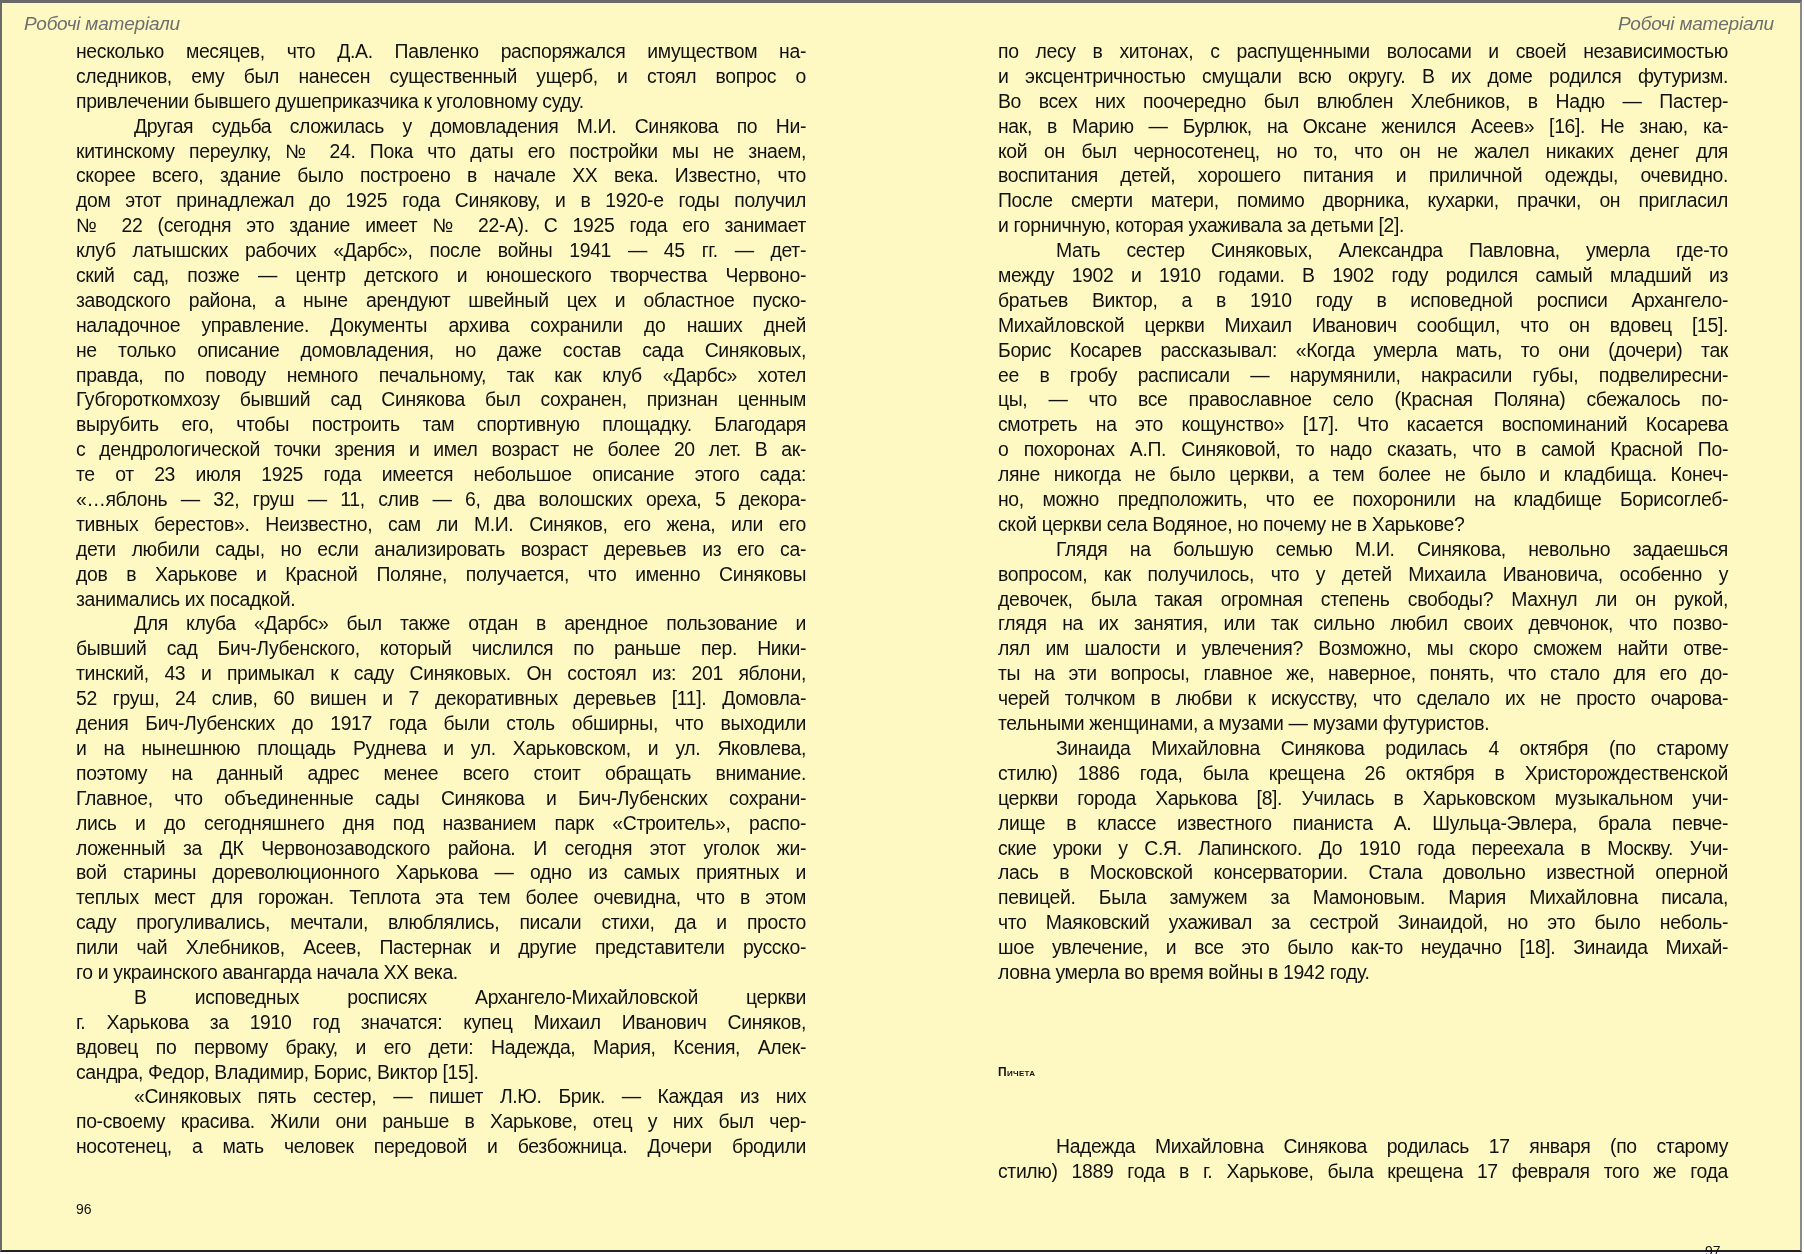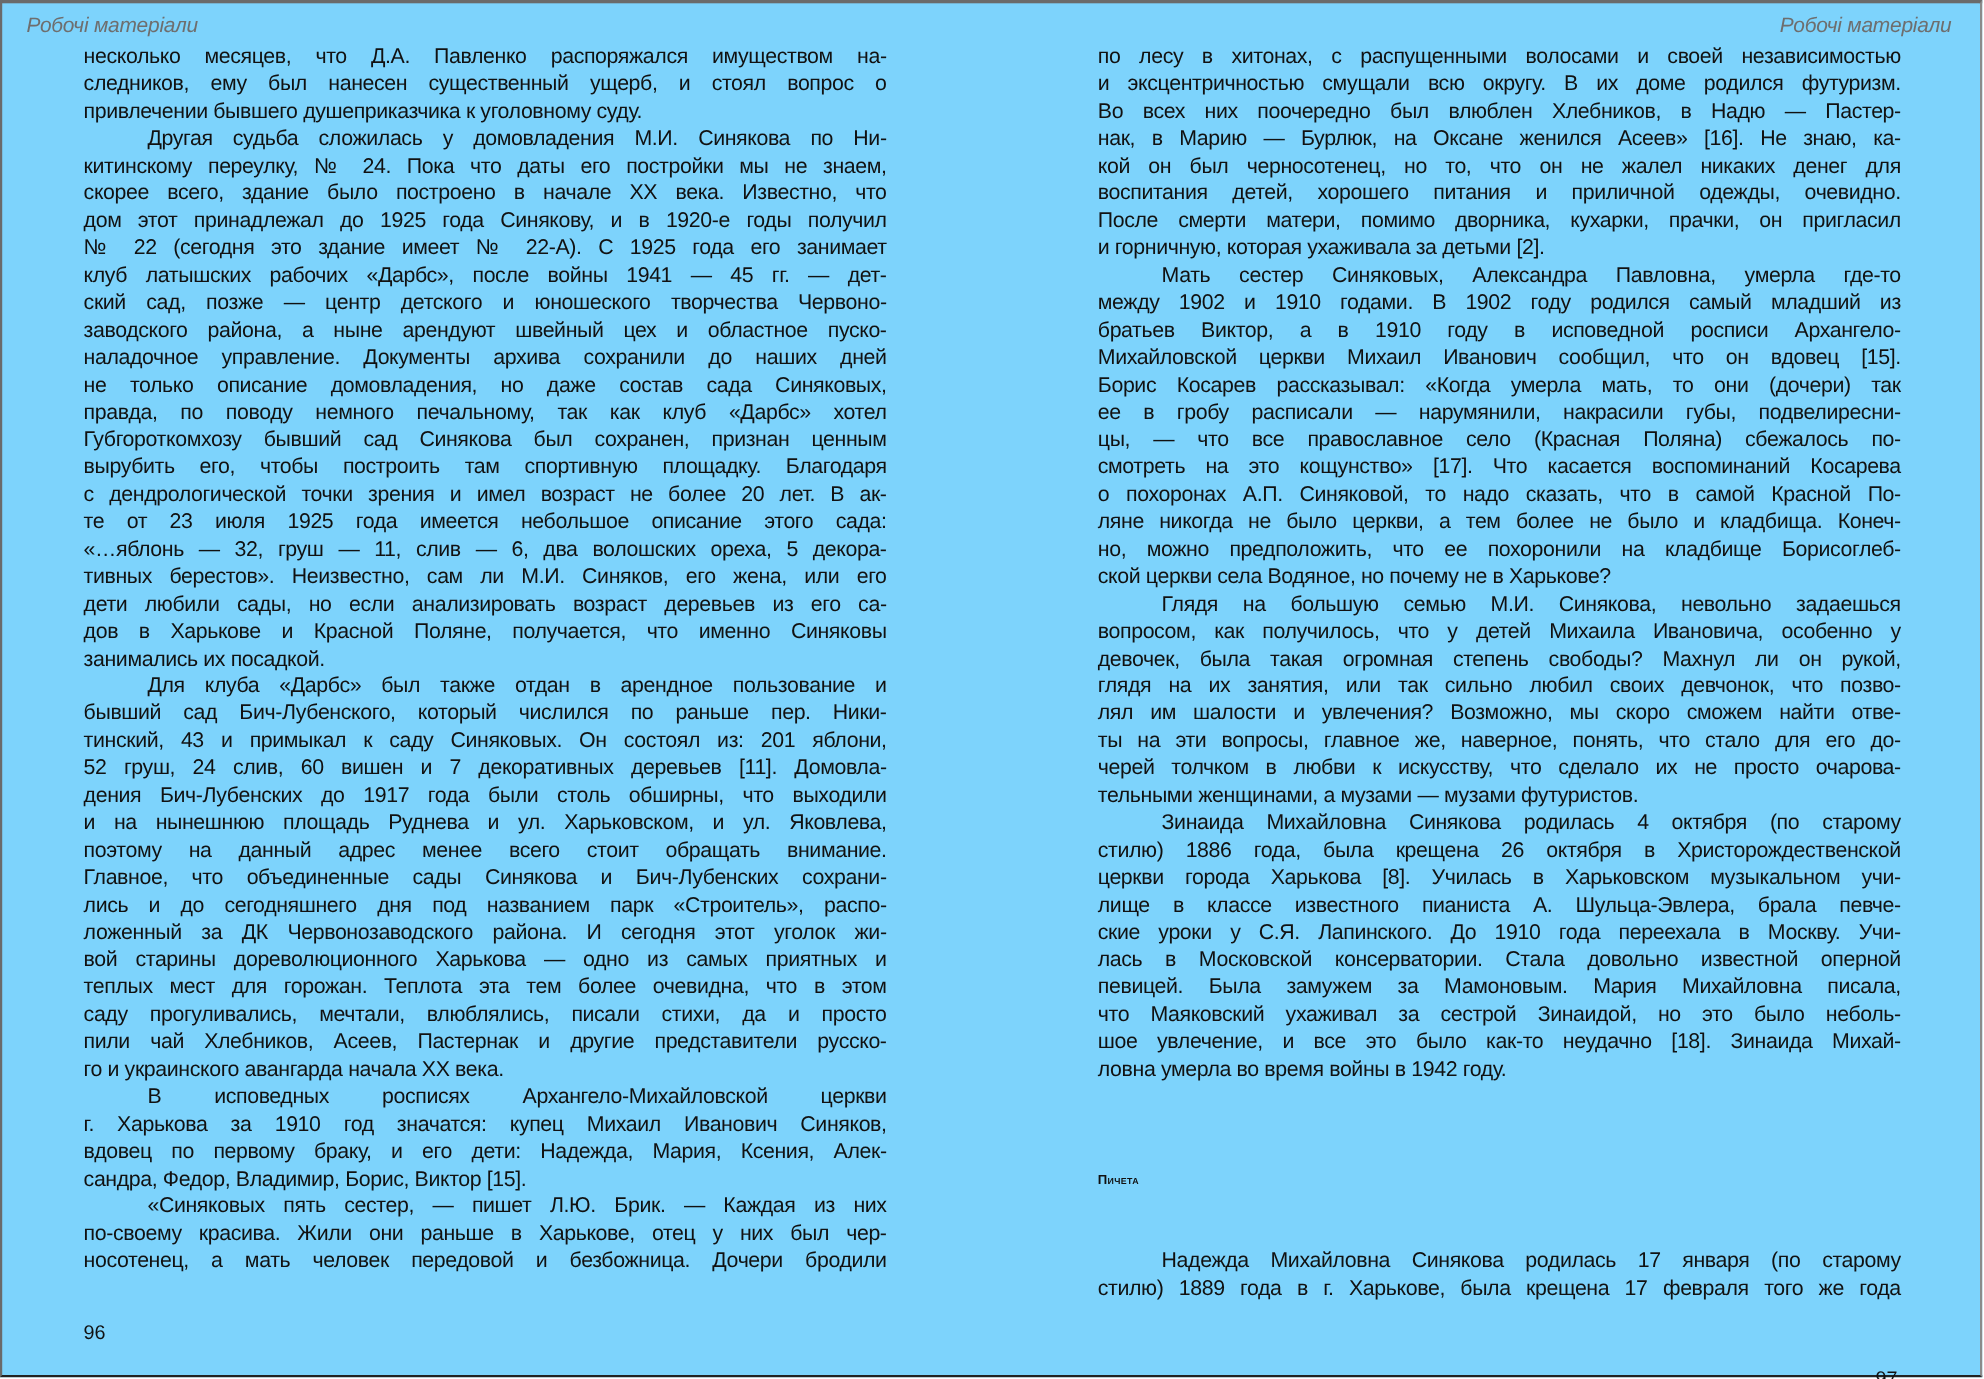--- a/index.html
+++ b/index.html
@@ -4,21 +4,21 @@
 <style>
   html, body { margin: 0; padding: 0; background: #ffffff; }
   body { width: 1804px; height: 1254px; position: relative; overflow: hidden; }
   .spread {
     position: absolute; left: 0; top: 0; width: 1802px; height: 1252px;
     border-top: 3px solid #6a6a6a;
     border-left: 2px solid #6a6a6a;
     border-right: 2px solid #8a8a8a;
     border-bottom: 2px solid #222;
     box-sizing: border-box;
-    background: #7dd3fc;
+    background: #fef9c3;
   }
   .page { position: absolute; top: 0; height: 100%; }
   .page.left { left: 0; width: 902px; }
   .page.right { left: 902px; width: 898px; }
   .running-head {
     position: absolute; top: 10px;
     font-family: "Liberation Sans", sans-serif;
     font-style: italic; font-size: 19px; color: #6e6e6e;
     letter-spacing: -0.2px;
   }
@@ -39,21 +39,21 @@
   .ln.last { text-align-last: left; }
   .ln.indent { padding-left: 58px; }
   .heading {
     font-family: "Liberation Sans", sans-serif; font-weight: bold;
     font-size: 12px; font-variant: small-caps; letter-spacing: 0.3px;
     height: 24.9px; color: #111;
   }
   .spacer { display: block; height: 24.9px; }
   .page-number {
     position: absolute; top: 1198px;
-    font-family: "Liberation Sans", sans-serif; font-size: 18px; color: #111;
+    font-family: "Liberation Sans", sans-serif; font-size: 14px; color: #111;
   }
   .page.left .page-number { left: 74px; }
   .page.right .page-number { left: 801px; margin-top: 42px; }
 </style>
 </head>
 <body>
 
 <div class="spread">
 
   <div class="page left">

